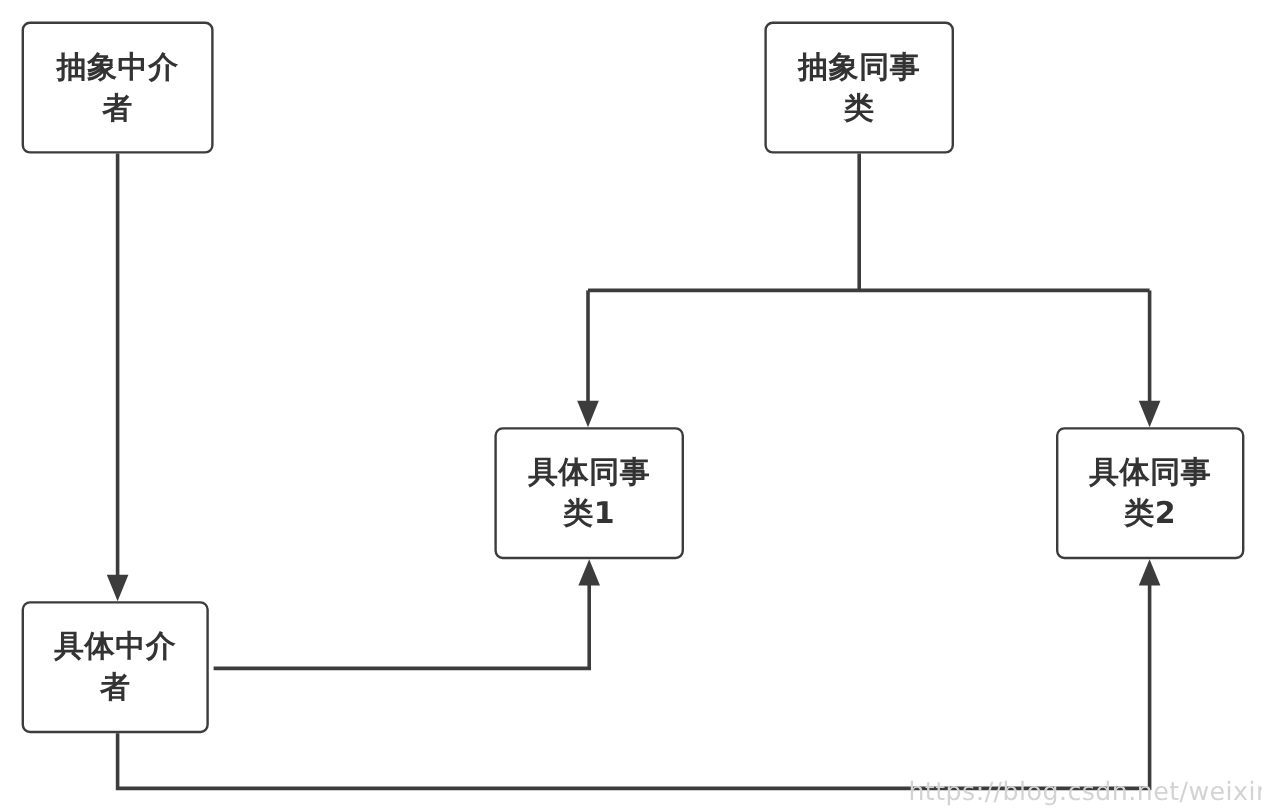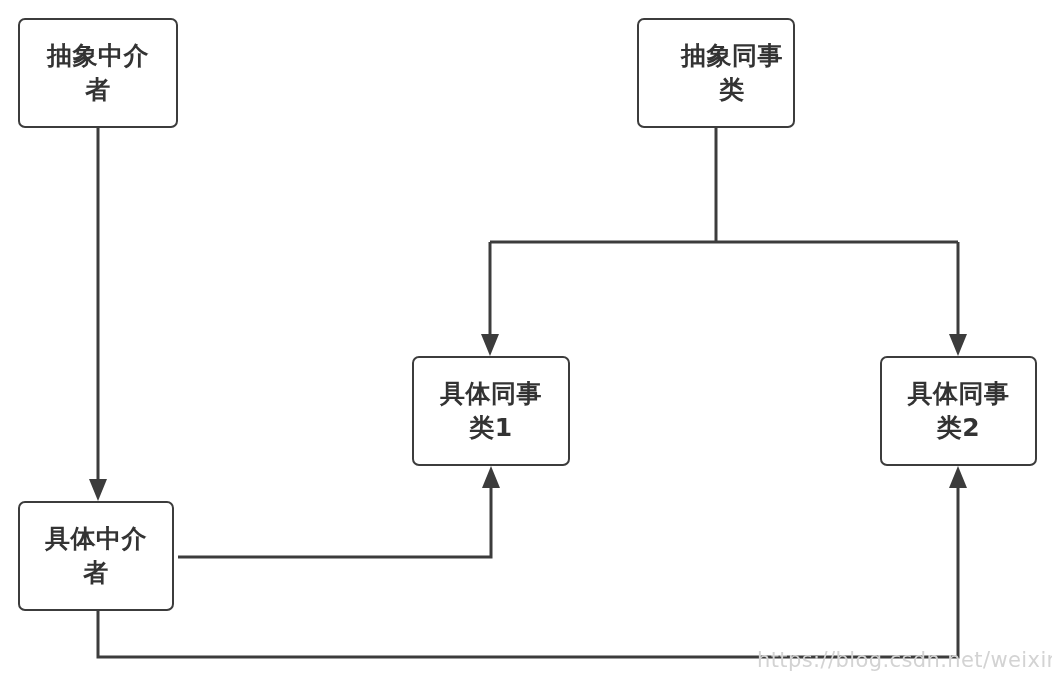--- a/index.html
+++ b/index.html
@@ -90,21 +90,21 @@
 
     <path class="edge-path" d="M 98 611 L 98 657 L 958 657 L 958 484"></path>
     <polygon class="arrow-head" points="958,466 949,488 967,488"></polygon>
   </svg>
 
   <div class="node" style="left:18px; top:18px; width:160px; height:110px;">
     <div class="node-label">抽象中介
 者</div>
   </div>
 
-  <div class="node" style="left:637px; top:18px; width:158px; height:110px;justify-content:flex-end;">
+  <div class="node" style="left:637px; top:18px; width:158px; height:110px;">
     <div class="node-label">抽象同事
 类</div>
   </div>
 
   <div class="node" style="left:412px; top:356px; width:158px; height:110px;">
     <div class="node-label">具体同事
 类1</div>
   </div>
 
   <div class="node" style="left:880px; top:356px; width:157px; height:110px;">

